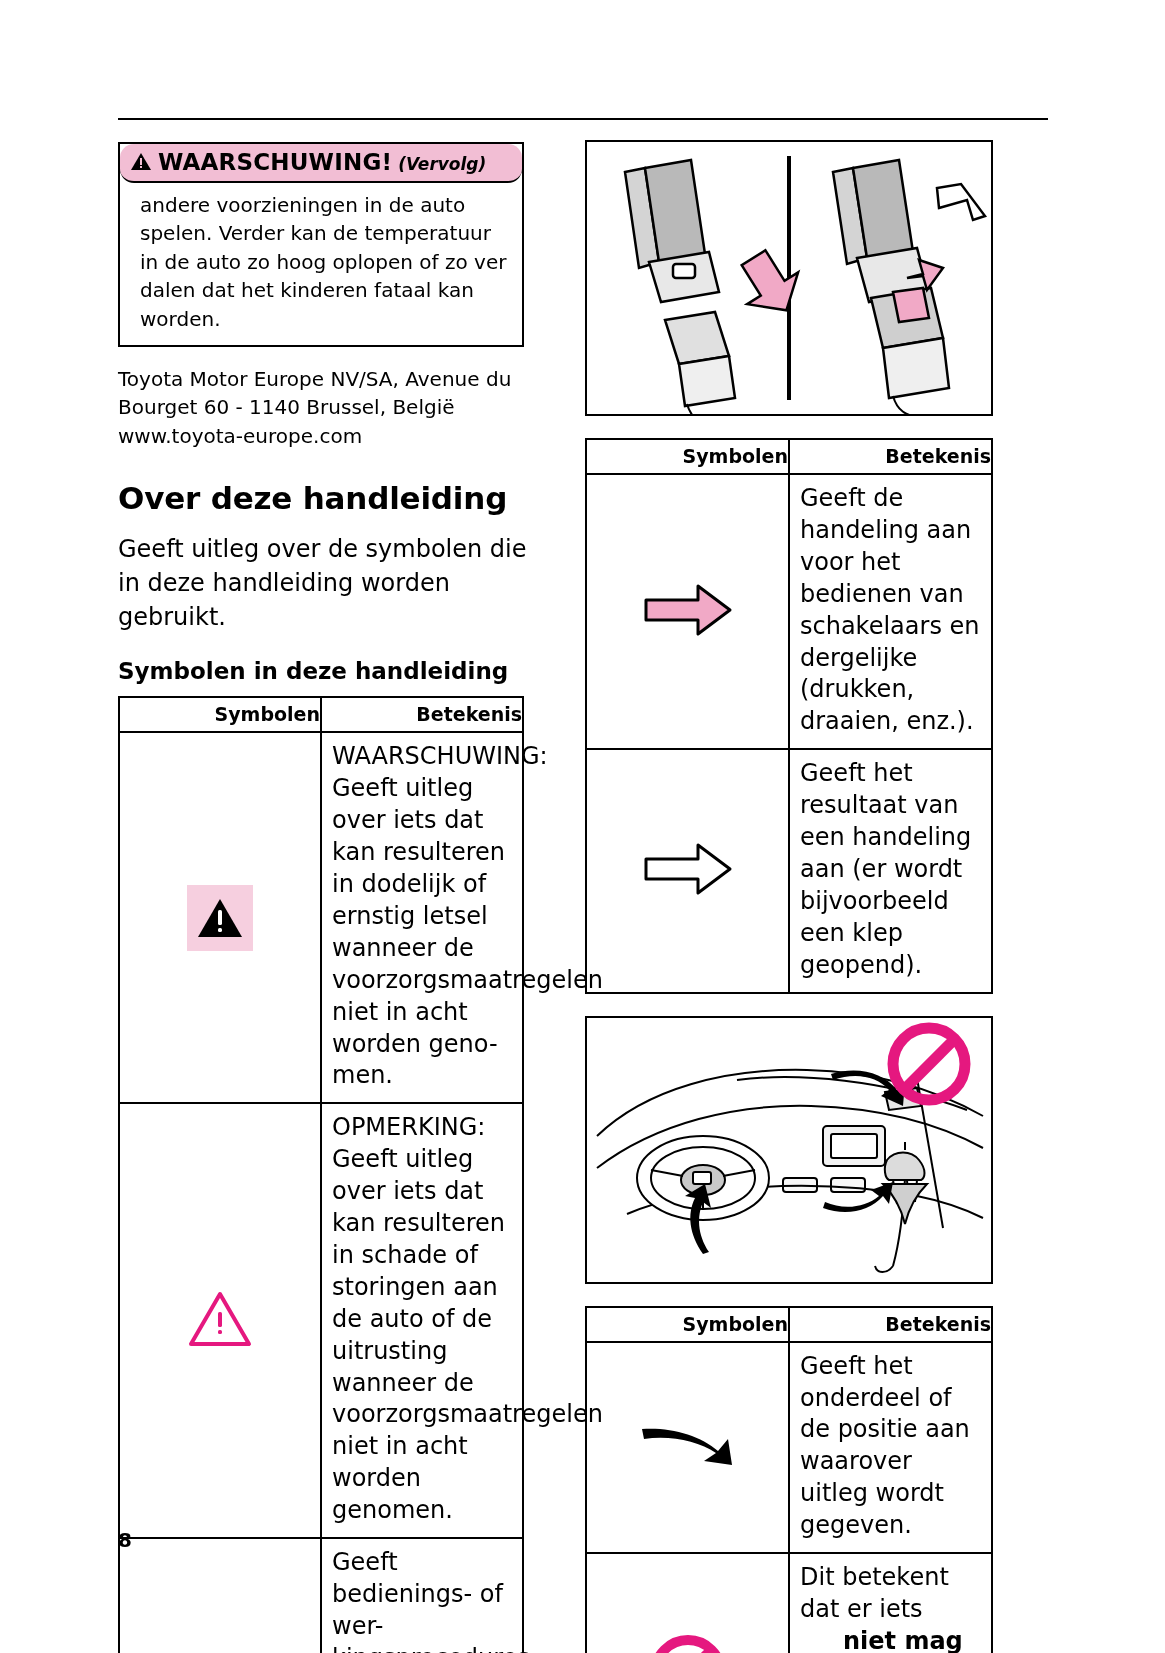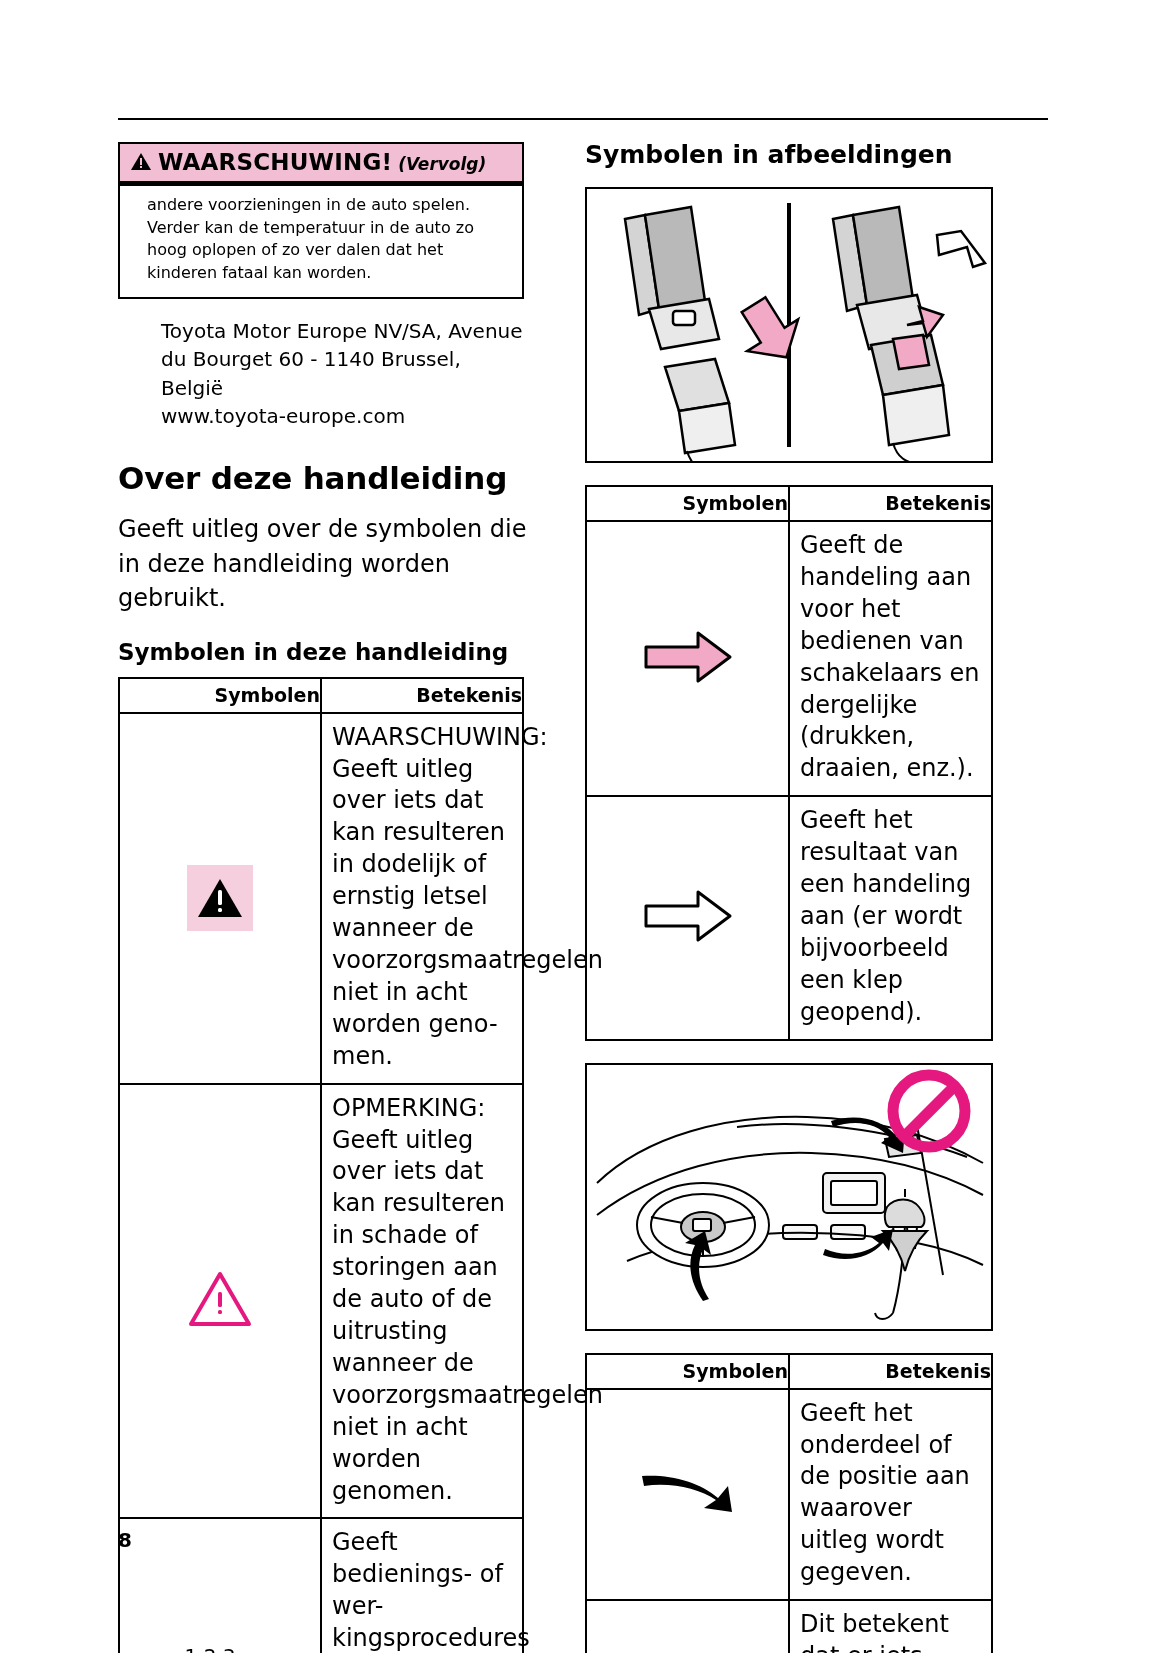--- a/index.html
+++ b/index.html
@@ -42,53 +42,53 @@
   }
 
   
   .warn-box {
     border: 2px solid #000;
     width: 406px;
     box-sizing: border-box;
   }
   .warn-head {
     background: #f2bed4;
-    border-bottom: 5px solid #000000;
+    border-bottom: 2px solid #000000;
     padding: 5px 8px 6px 10px;
     display: flex;
     align-items: baseline;
     gap: 6px;
+    border-radius: 14px;
   }
   .warn-head .tri {
     font-size: 19px;
     line-height: 1;
     position: relative;
     top: 1px;
   }
   .warn-title {
     font-weight: bold;
     font-size: 23px;
     letter-spacing: 0.2px;
   }
   .warn-cont {
     font-style: italic;
     font-weight: bold;
     font-size: 17px;
   }
   .warn-body {
-    padding: 8px 12px 12px 27px;
-    font-size: 16px;
+    padding: 8px 12px 12px 20px;
+    font-size: 20px;
     line-height: 1.42;
   }
 
   .addr {
     margin-top: 18px;
     font-size: 20px;
     line-height: 1.42;
-    margin-left: 43px;
   }
   .addr2 {
     margin-top: 20px;
     font-size: 20px;
     line-height: 1.42;
   }
 
   h1.section {
     font-size: 31px;
     font-weight: bold;
@@ -252,21 +252,20 @@
         </td>
         <td class="mean"><span style="white-space:pre-line">Geeft bedienings- of wer-kingsprocedures aan. Volg de stappen in de aangege-ven volgorde.</span></td>
       </tr>
     </tbody>
       </table>
 
   </div>
 
   <div class="col-right">
 
-    <h2 class="sub-right">Symbolen in afbeeldingen</h2>
 
     <div class="figbox fig-belt">
       <svg width="404" height="272" viewBox="0 0 404 272">
 
         <rect x="200" y="14" width="4" height="244" fill="#000"></rect>
 
         <g stroke="#000" stroke-width="2.5" fill="#d4d4d4">
           <path d="M38,30 L58,26 L72,120 L52,126 Z"></path>
           <path d="M58,26 L104,18 L118,112 L72,120 Z" fill="#b9b9b9"></path>
         </g>

